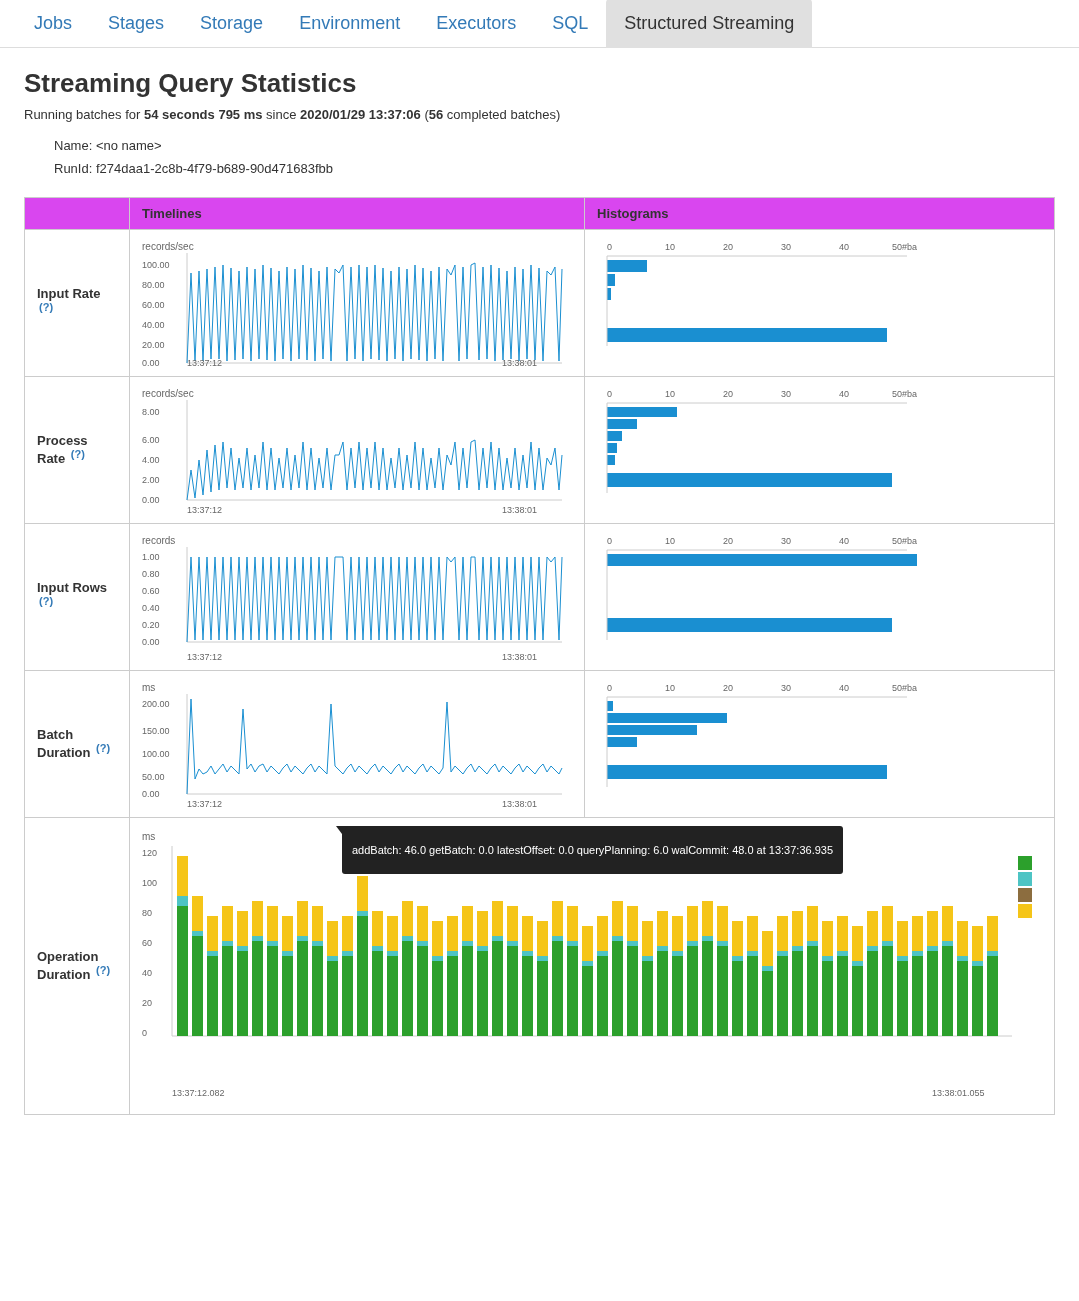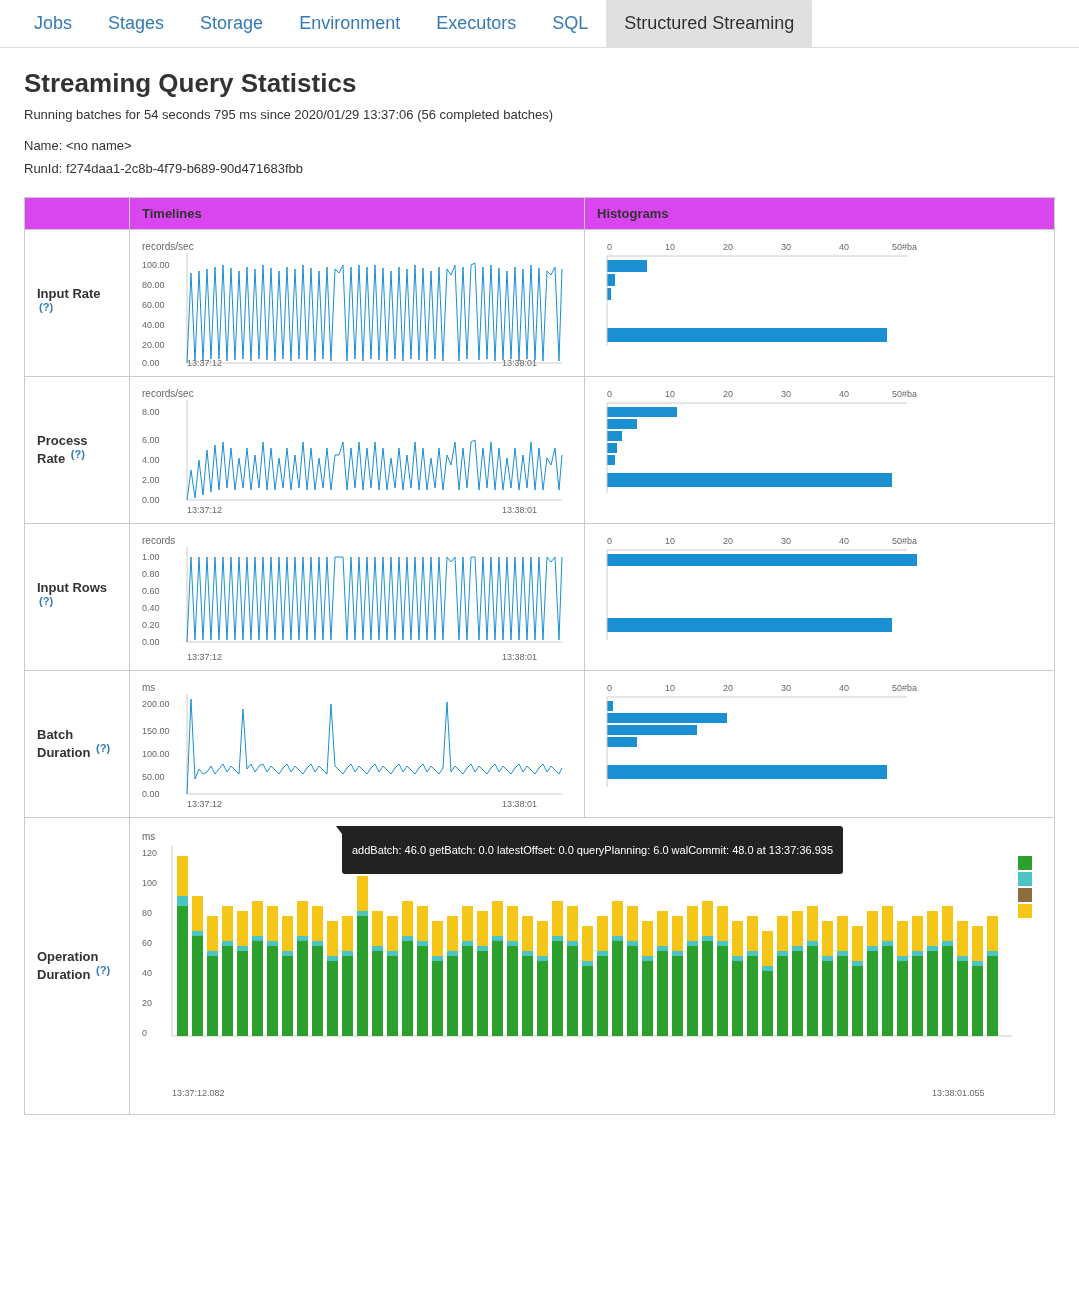--- a/index.html
+++ b/index.html
@@ -21,22 +21,22 @@
     .nav-link.active {
       background: #e0e0e0; color: #333; font-weight: normal;
       border-radius: 4px 4px 0 0;
       text-align: center;
     }
 
     
     .main { padding: 20px 24px; }
     h1 { font-size: 26px; font-weight: bold; margin-bottom: 8px; }
     .subtitle { font-size: 13px; margin-bottom: 12px; }
-    .subtitle strong { font-weight: normal; }
-    .meta { font-size: 13px; line-height: 1.8; margin-bottom: 16px; }
+    .subtitle strong { font-weight: bold; }
+    .meta { font-size: 13px; line-height: 1.8; margin-bottom: 16px; margin-left: 30px; }
 
     
     .stats-table {
       width: 100%; border-collapse: collapse; border: 1px solid #ccc;
     }
     .stats-table th {
       background: #d946ef; padding: 8px 12px; text-align: left;
       font-weight: bold; font-size: 13px; border: 1px solid #ccc;
     }
     .stats-table td {

